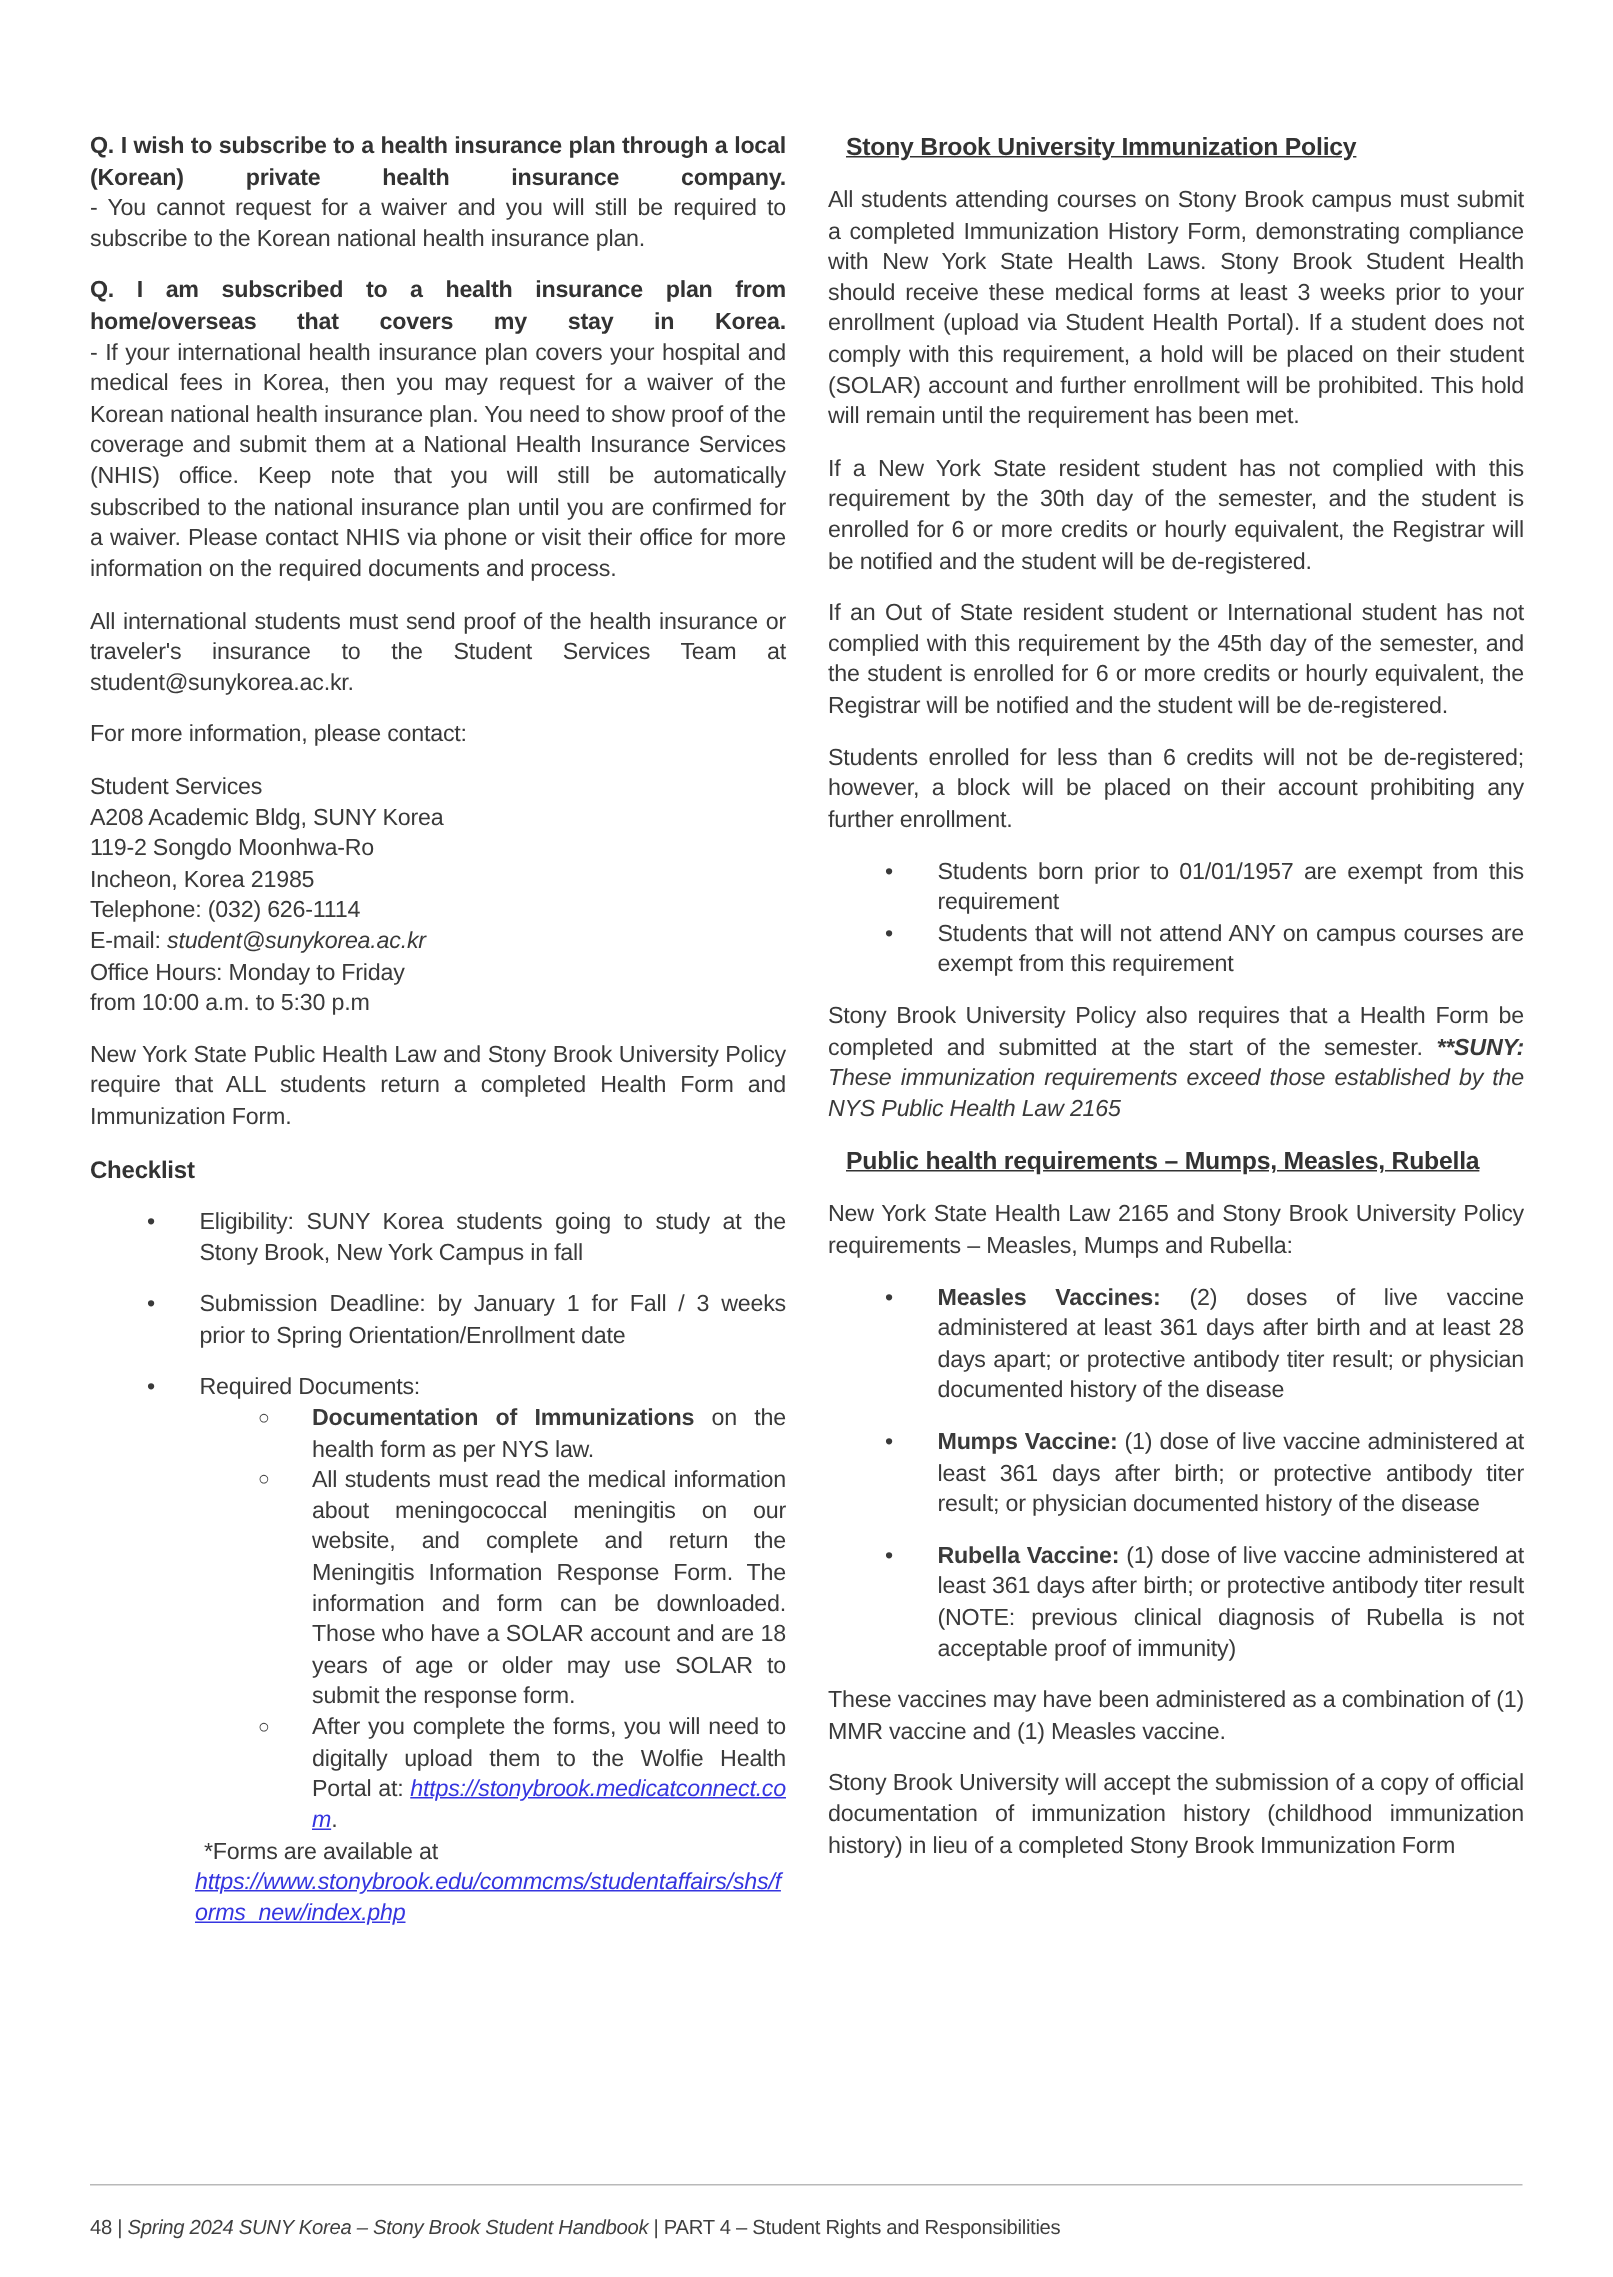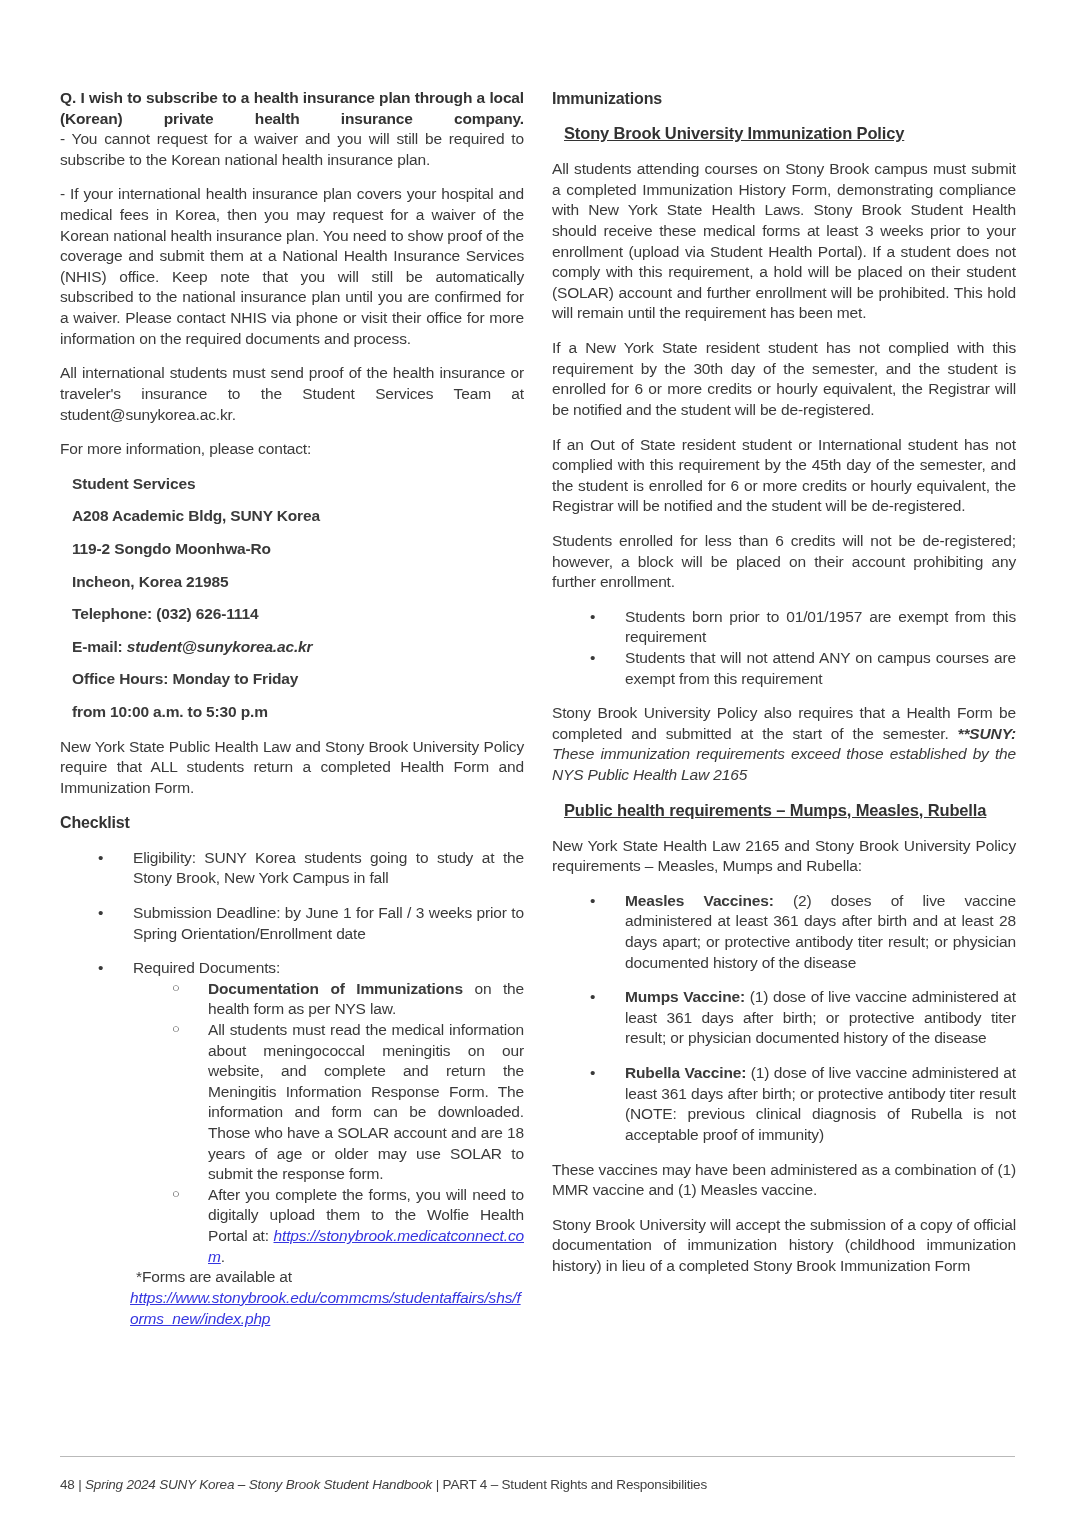--- a/index.html
+++ b/index.html
@@ -14,21 +14,21 @@
   .col{position:absolute;top:88px;width:464px;font-size:15.5px;line-height:1.33;}
   .col-left{left:60px;}
   .col-right{left:552px;}
   .para{margin:0 0 14px 0;text-align:justify;}
   .q-bold{font-weight:bold;color:#333333;text-align:justify;text-align-last:justify;}
   .q-body{text-align:justify;}
   .h1{font-size:20px;font-weight:bold;color:#111111;margin:2px 0 12px 0;letter-spacing:-0.3px;}
   .h2{font-size:16px;font-weight:bold;color:#333333;margin:0 0 14px 0;}
   .h-underline{font-size:16.5px;font-weight:bold;color:#333333;text-decoration:underline;margin:0 0 14px 12px;}
   .contact-block{margin:0 0 14px 0;text-align:left;}
-  .contact-block div{margin:12px;font-weight:bold;}
+  .contact-block div{margin:0;}
   .italic{font-style:italic;}
   .bold{font-weight:bold;}
   .bold-italic{font-weight:bold;font-style:italic;}
   .bullet{display:flex;margin:0 0 14px 0;padding-left:38px;}
   .bullet .m{width:35px;flex:none;}
   .bullet .bt{flex:1;text-align:justify;}
   .bullet.tight{margin-bottom:0;}
   .subbullet{display:flex;margin:0;padding-left:112px;}
   .subbullet .m{width:36px;flex:none;font-size:13px;}
   .subbullet .bt{flex:1;text-align:justify;}
@@ -44,20 +44,21 @@
 <div class="page">
 
   <div class="col col-left">
 
     <div class="para">
       <div class="q-bold">Q. I wish to subscribe to a health insurance plan through a local (Korean) private health insurance company.</div>
       <div class="q-body">- You cannot request for a waiver and you will still be required to subscribe to the Korean national health insurance plan.</div>
     </div>
 
     <div class="para">
+      <div class="q-bold">Q. I am subscribed to a health insurance plan from home/overseas that covers my stay in Korea.</div>
       <div class="q-body">- If your international health insurance plan covers your hospital and medical fees in Korea, then you may request for a waiver of the Korean national health insurance plan. You need to show proof of the coverage and submit them at a National Health Insurance Services (NHIS) office. Keep note that you will still be automatically subscribed to the national insurance plan until you are confirmed for a waiver. Please contact NHIS via phone or visit their office for more information on the required documents and process.</div>
     </div>
 
     <div class="para">All international students must send proof of the health insurance or traveler's insurance to the Student Services Team at student@sunykorea.ac.kr.</div>
 
     <div class="para" style="text-align:left;">For more information, please contact:</div>
 
     <div class="contact-block">
       <div>Student Services</div>
       <div>A208 Academic Bldg, SUNY Korea</div>
@@ -74,21 +75,21 @@
 
     <div class="h2">Checklist</div>
 
     <div class="bullet">
       <span class="m">•</span>
       <span class="bt">Eligibility: SUNY Korea students going to study at the Stony Brook, New York Campus in fall</span>
     </div>
 
     <div class="bullet">
       <span class="m">•</span>
-      <span class="bt">Submission Deadline: by June 1 for Fall / 3 weeks prior to Spring Orientation/Enrollment date</span>
+      <span class="bt">Submission Deadline: by January 1 for Fall / 3 weeks prior to Spring Orientation/Enrollment date</span>
     </div>
 
     <div class="bullet tight">
       <span class="m">•</span>
       <span class="bt">Required Documents:</span>
     </div>
 
     <div class="subbullet">
       <span class="m">○</span>
       <span class="bt"><span class="bold">Documentation of Immunizations</span><span> on the health form as per NYS law.</span></span>
@@ -106,21 +107,20 @@
 
     <div class="forms-note">
       <div class="lead">*Forms are available at</div>
       <a class="link" href="#">https://www.stonybrook.edu/commcms/studentaffairs/shs/forms_new/index.php</a>
     </div>
 
   </div>
 
   <div class="col col-right">
 
-    <div class="h2">Immunizations</div>
 
     <div class="h-underline">Stony Brook University Immunization Policy</div>
 
     <div class="para">All students attending courses on Stony Brook campus must submit a completed Immunization History Form, demonstrating compliance with New York State Health Laws. Stony Brook Student Health should receive these medical forms at least 3 weeks prior to your enrollment (upload via Student Health Portal). If a student does not comply with this requirement, a hold will be placed on their student (SOLAR) account and further enrollment will be prohibited.  This hold will remain until the requirement has been met.</div>
 
     <div class="para">If a New York State resident student has not complied with this requirement by the 30th day of the semester, and the student is enrolled for 6 or more credits or hourly equivalent, the Registrar will be notified and the student will be de-registered.</div>
 
     <div class="para">If an Out of State resident student or International student has not complied with this requirement by the 45th day of the semester, and the student is enrolled for 6 or more credits or hourly equivalent, the Registrar will be notified and the student will be de-registered.</div>
 
     <div class="para">Students enrolled for less than 6 credits will not be de-registered; however, a block will be placed on their account prohibiting any further enrollment.</div>

